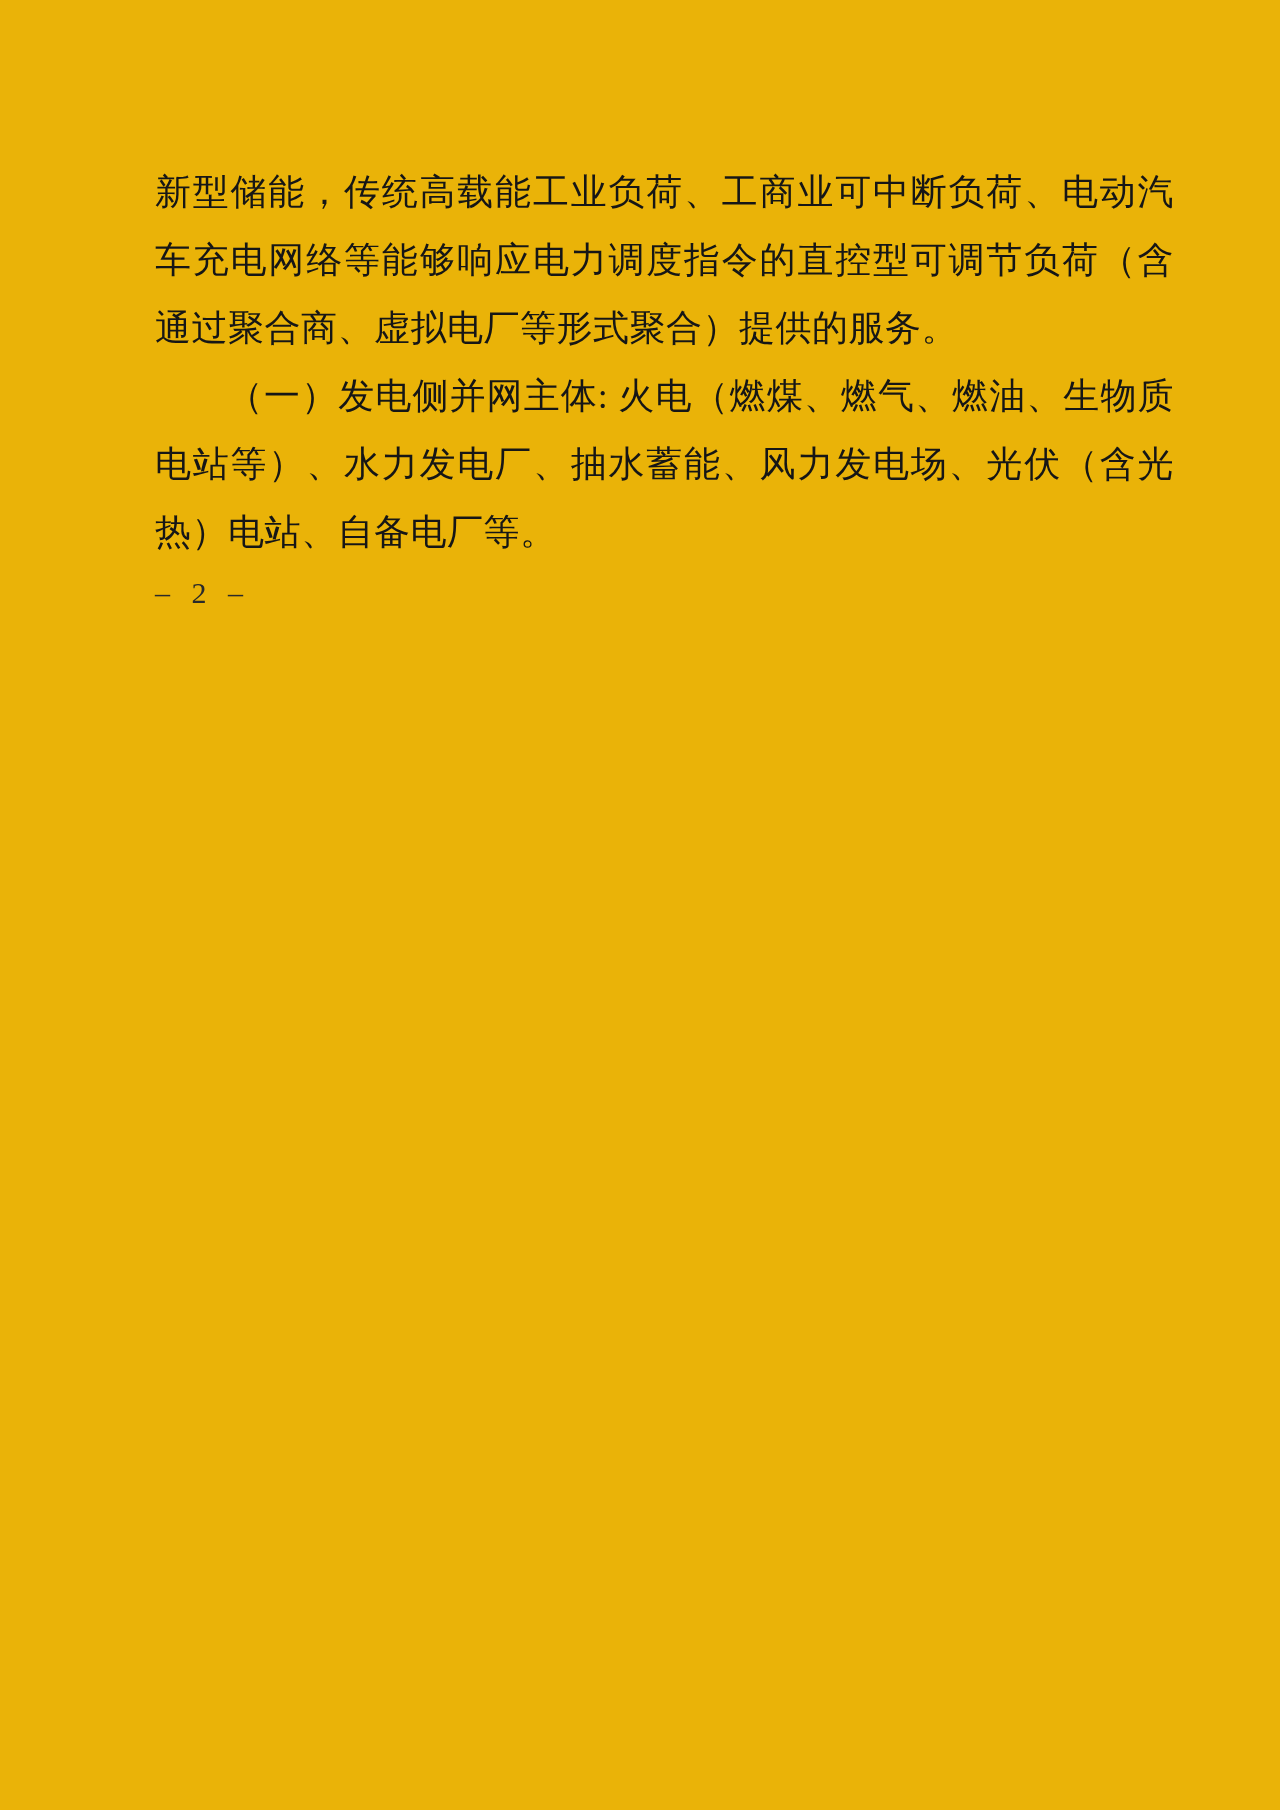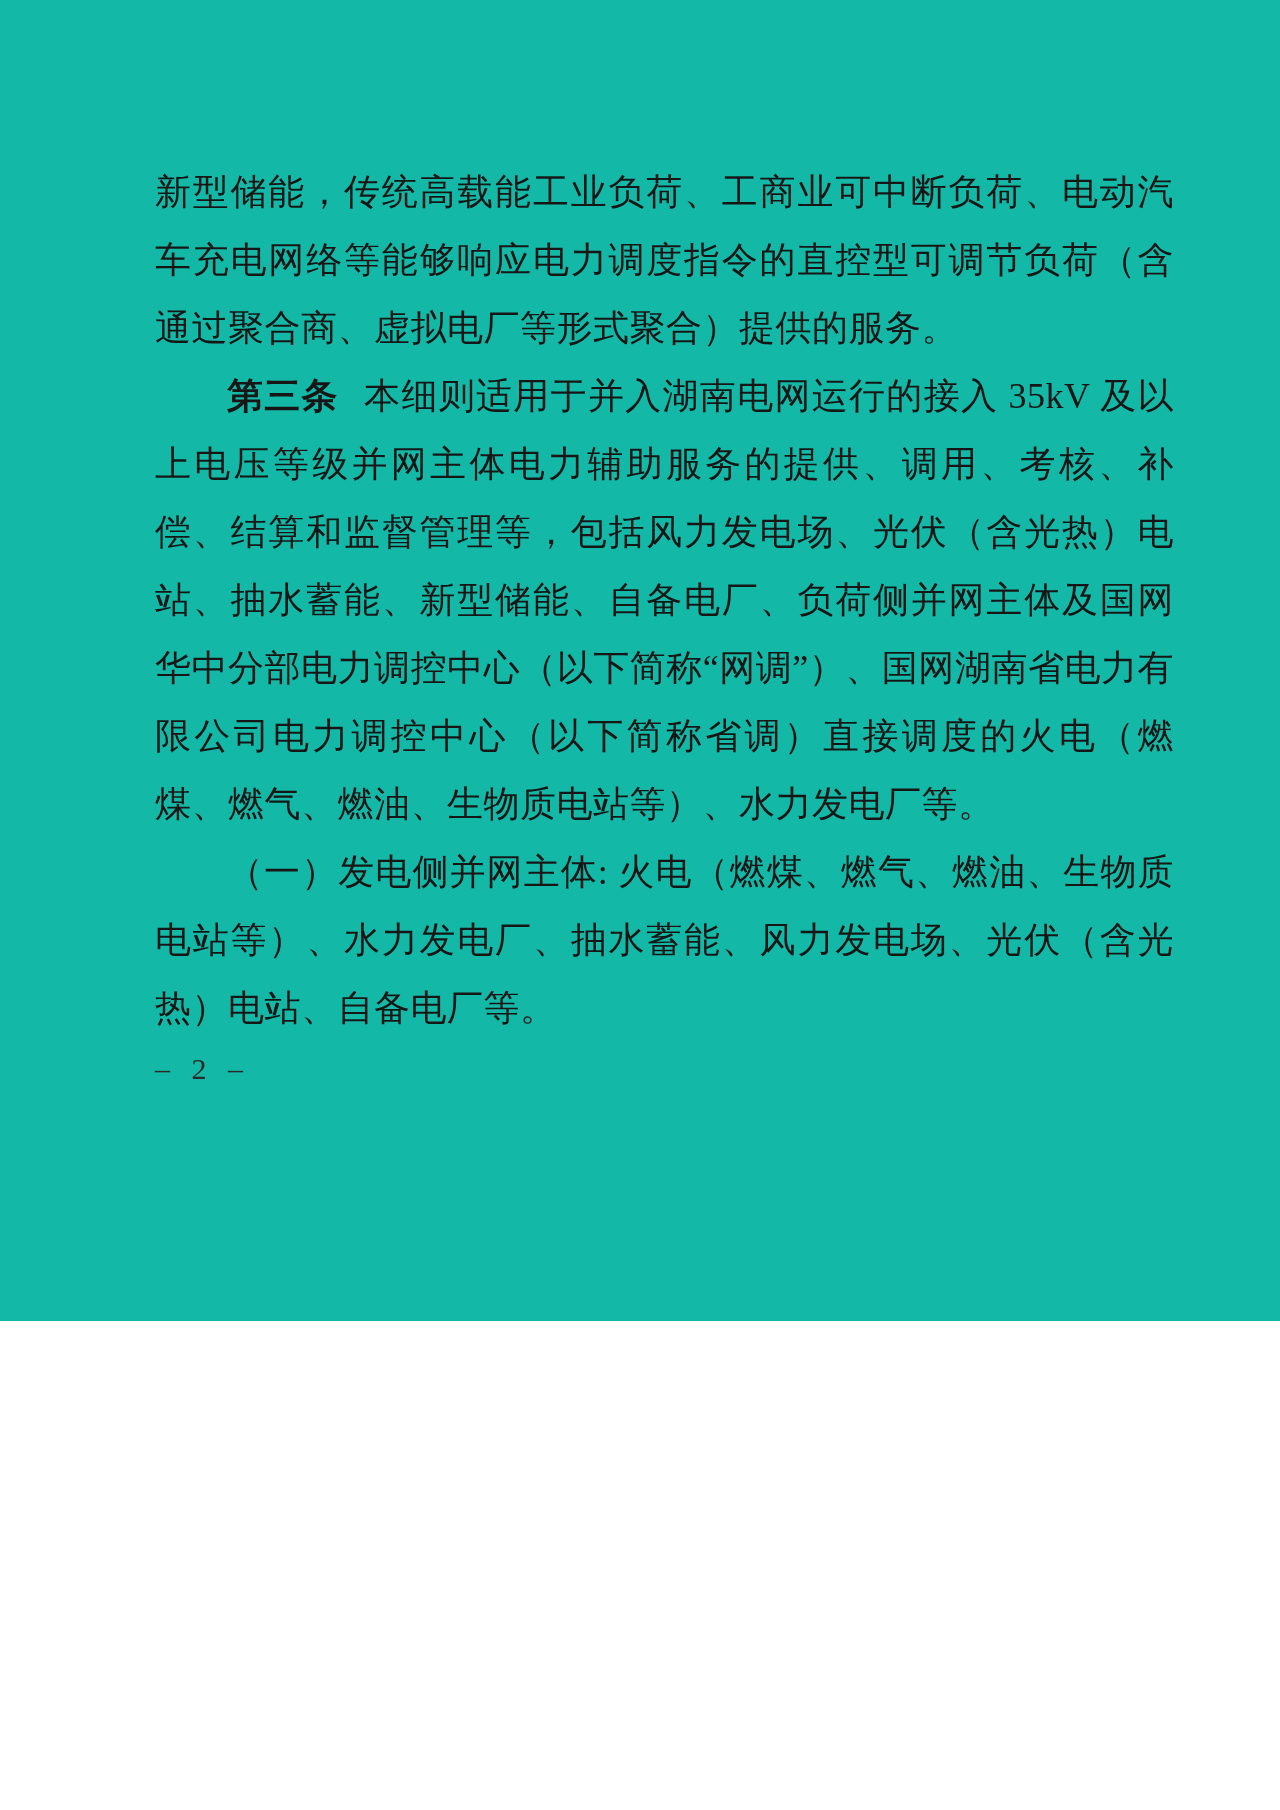--- a/index.html
+++ b/index.html
@@ -6,22 +6,22 @@
   html, body { background: #ffffff; }
   body {
     width: 1280px;
     height: 1810px;
     font-family: "Liberation Serif", serif;
     color: #161616;
   }
   .page {
     position: relative;
     width: 1280px;
-    height: 1321px;
-    background: #14b8a6;
+    height: 1810px;
+    background: #eab308;
     padding: 158px 106px 0 155px;
     overflow: hidden;
   }
   .content p.para {
     font-size: 36px;
     line-height: 68px;
     text-align: justify;
     letter-spacing: 0.5px;
     word-break: normal;
     color: #161616;
@@ -38,17 +38,16 @@
     word-spacing: 10px;
     color: #2a2a2a;
   }
 </style>
 </head>
 <body>
 
 <div class="page">
   <div class="content" id="paragraphs">
       <p class="para"><span>新型储能，传统高载能工业负荷、工商业可中断负荷、电动汽车充电网络等能够响应电力调度指令的直控型可调节负荷（含通过聚合商、虚拟电厂等形式聚合）提供的服务。</span></p>
-      <p class="para indent"><span class="lead">第三条</span><span>本细则适用于并入湖南电网运行的接入 35kV 及以上电压等级并网主体电力辅助服务的提供、调用、考核、补偿、结算和监督管理等，包括风力发电场、光伏（含光热）电站、抽水蓄能、新型储能、自备电厂、负荷侧并网主体及国网华中分部电力调控中心（以下简称“网调”）、国网湖南省电力有限公司电力调控中心（以下简称省调）直接调度的火电（燃煤、燃气、燃油、生物质电站等）、水力发电厂等。</span></p>
       <p class="para indent"><span>（一）发电侧并网主体: 火电（燃煤、燃气、燃油、生物质电站等）、水力发电厂、抽水蓄能、风力发电场、光伏（含光热）电站、自备电厂等。</span></p>
     </div>
   <div class="footer">– 2 –</div>
 </div>
 
 </body></html>

